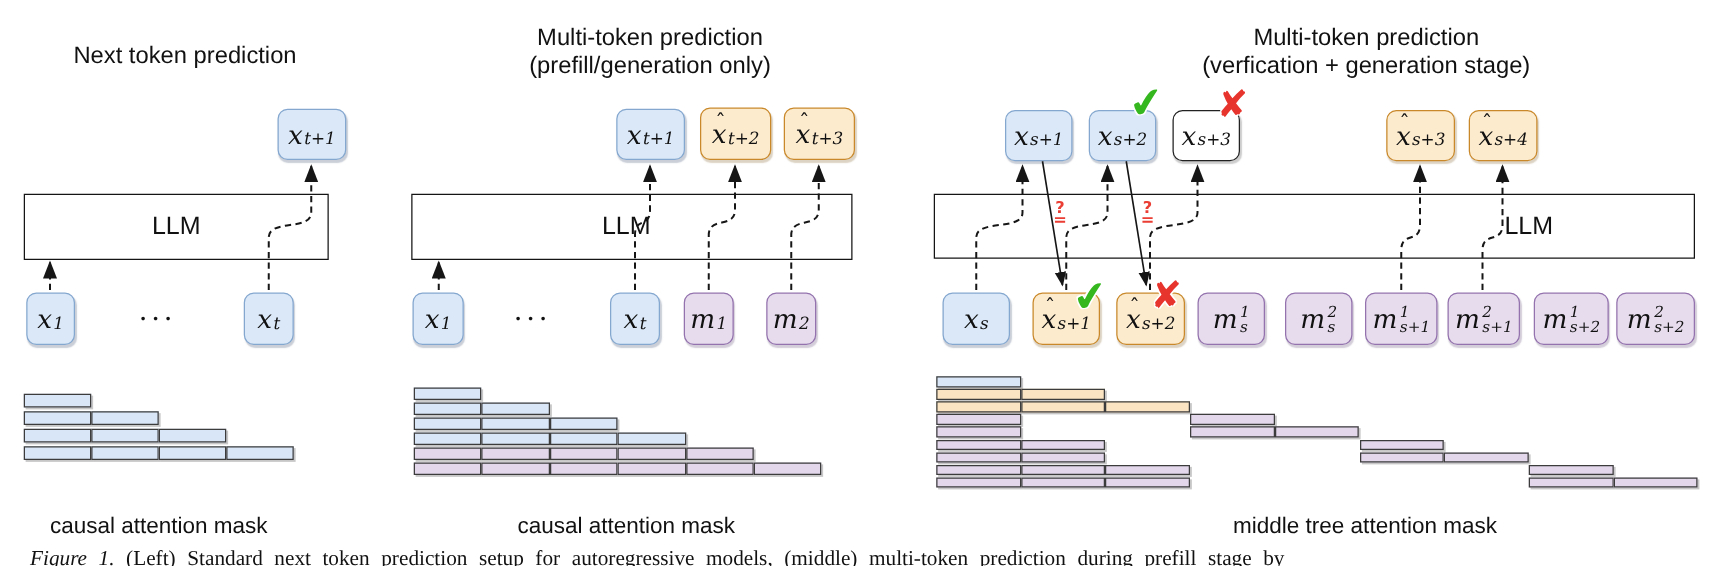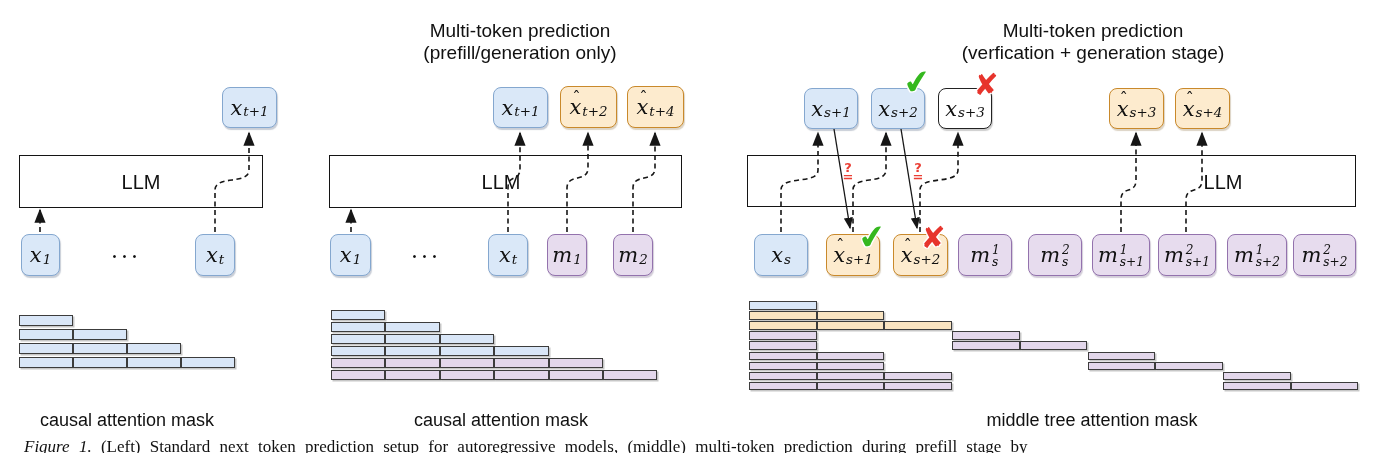--- a/index.html
+++ b/index.html
@@ -60,20 +60,21 @@
       <path d="M633 232 L633 188 C 633 173, 655 183, 655 168 L655 133" fill="none" stroke="#161616" stroke-width="1.6" stroke-dasharray="5 3.5" marker-end="url(#ah)"></path>
       <path d="M781 232 L781 190 C 781 175, 818 185, 818 170 L818 133" fill="none" stroke="#161616" stroke-width="1.6" stroke-dasharray="5 3.5" marker-end="url(#ah)"></path>
       <path d="M853 232 L853 190 C 853 175, 886 185, 886 170 L886 133" fill="none" stroke="#161616" stroke-width="1.6" stroke-dasharray="5 3.5" marker-end="url(#ah)"></path>
       <path d="M920 232 L920 190 C 920 175, 958 185, 958 170 L958 133" fill="none" stroke="#161616" stroke-width="1.6" stroke-dasharray="5 3.5" marker-end="url(#ah)"></path>
       <path d="M1121 232 L1121 200 C 1121 185, 1136 195, 1136 180 L1136 133" fill="none" stroke="#161616" stroke-width="1.6" stroke-dasharray="5 3.5" marker-end="url(#ah)"></path>
       <path d="M1186 232 L1186 200 C 1186 185, 1202 195, 1202 180 L1202 133" fill="none" stroke="#161616" stroke-width="1.6" stroke-dasharray="5 3.5" marker-end="url(#ah)"></path>
       <path d="M834 129 L850 228" fill="none" stroke="#161616" stroke-width="1.3" marker-end="url(#ah)"></path>
       <path d="M901 129 L917 228" fill="none" stroke="#161616" stroke-width="1.3" marker-end="url(#ah)"></path>
     </svg>
   <div class="caption"><span class="cap-label">Figure 1.</span> <span>(Left) Standard next token prediction setup for autoregressive models, (middle) multi-token prediction during prefill stage by</span></div>
+<div class="title" style="left: 148px; top: 34px;">Next token prediction</div>
     <div class="llm-box" style="left: 19px; top: 155px; width: 244px; height: 53px;"></div>
     <div class="llm-label" style="left: 141px; top: 182px;">LLM</div>
     <div class="ellipsis" style="left: 126px; top: 256px;">···</div>
     <div class="token blue" style="left: 222px; top: 87px; width: 55px; height: 41px;">
       <span class="tok-base">x</span>
       <span class="tok-sub">t+1</span>
     </div>
     <div class="token blue" style="left: 21px; top: 234px; width: 39px; height: 42px;">
       <span class="tok-base">x</span>
       <span class="tok-sub">1</span>
@@ -101,21 +102,21 @@
     <div class="token blue" style="left: 493px; top: 87px; width: 55px; height: 41px;">
       <span class="tok-base">x</span>
       <span class="tok-sub">t+1</span>
     </div>
     <div class="token orange" style="left: 560px; top: 86px; width: 57px; height: 42px;">
       <span class="tok-base">x<span class="tok-hat">ˆ</span></span>
       <span class="tok-sub">t+2</span>
     </div>
     <div class="token orange" style="left: 627px; top: 86px; width: 57px; height: 42px;">
       <span class="tok-base">x<span class="tok-hat">ˆ</span></span>
-      <span class="tok-sub">t+4</span>
+      <span class="tok-sub">t+3</span>
     </div>
     <div class="token blue" style="left: 330px; top: 234px; width: 41px; height: 42px;">
       <span class="tok-base">x</span>
       <span class="tok-sub">1</span>
     </div>
     <div class="token blue" style="left: 488px; top: 234px; width: 40px; height: 42px;">
       <span class="tok-base">x</span>
       <span class="tok-sub">t</span>
     </div>
     <div class="token purple" style="left: 547px; top: 234px; width: 40px; height: 42px;">

